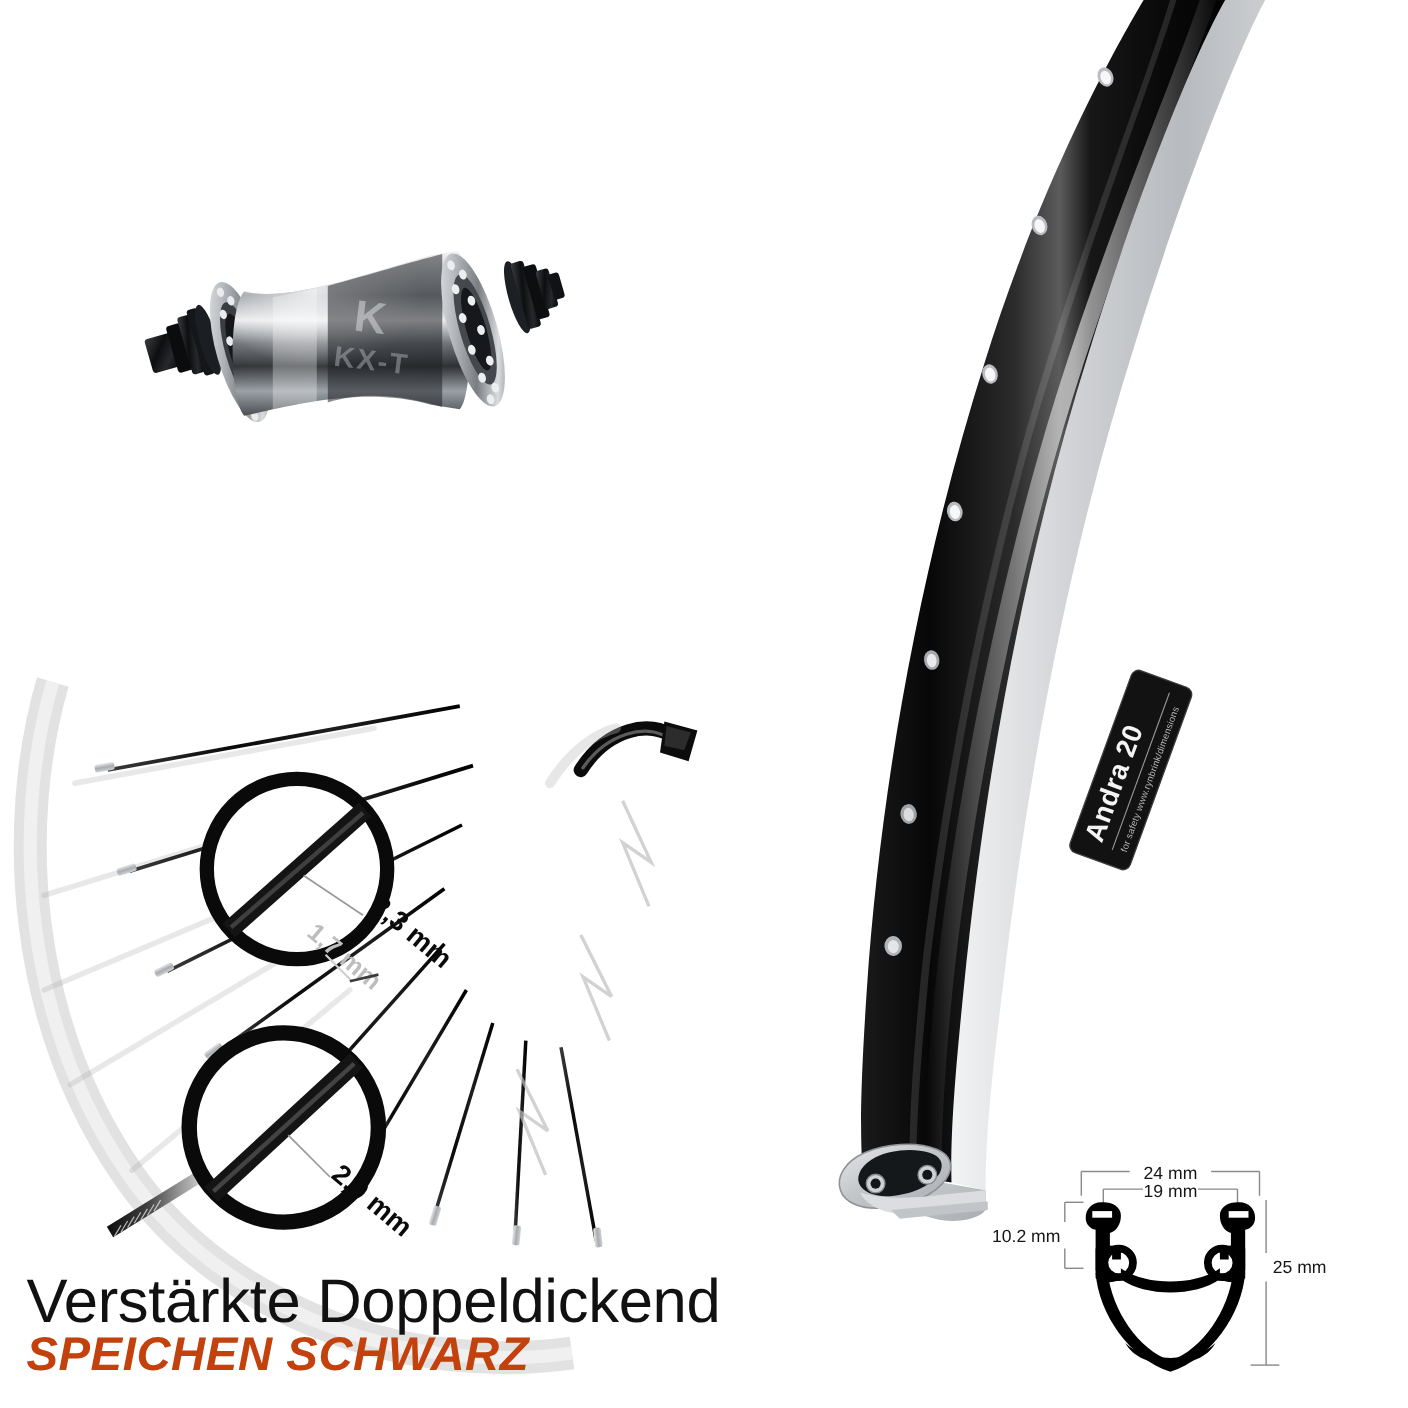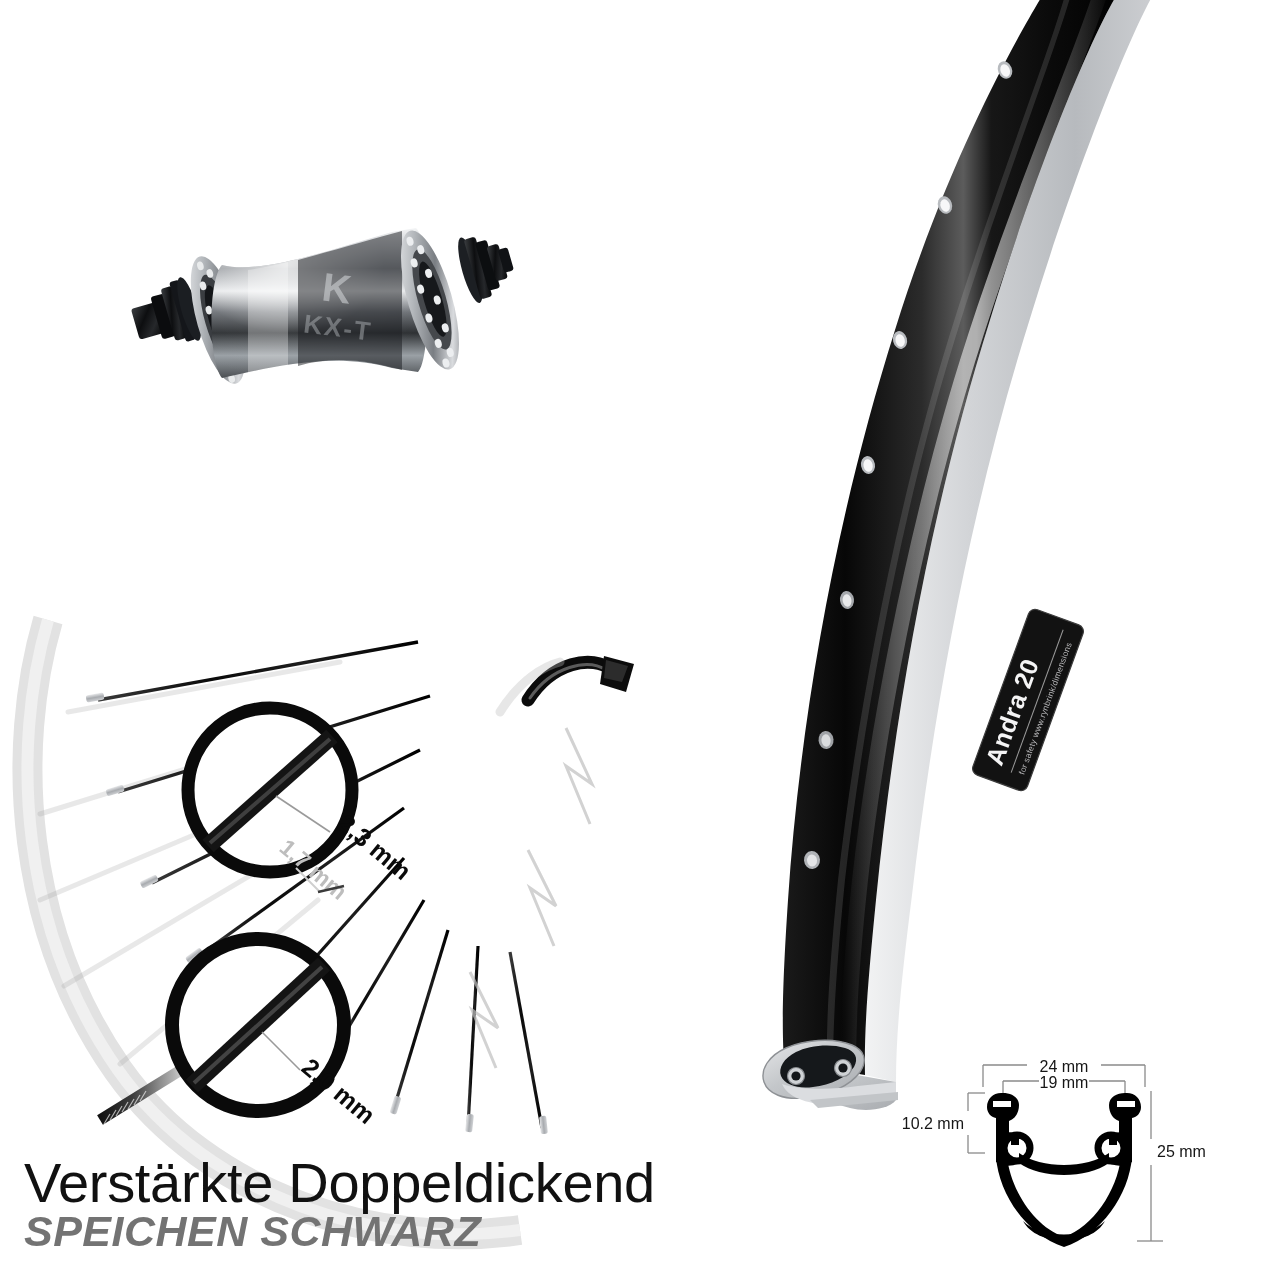--- a/index.html
+++ b/index.html
@@ -64,21 +64,21 @@
     font-weight: normal;
     color: #111111;
     letter-spacing: -0.3px;
     line-height: 46px;
     white-space: nowrap;
   }
   .caption-line2 {
     font-size: 43px;
     font-weight: bold;
     font-style: italic;
-    color: #737373;
+    color: #c2410c;
     letter-spacing: 0.5px;
     line-height: 50px;
     white-space: nowrap;
   }
 
   svg { display: block; overflow: visible; }
   .nowrap { white-space: nowrap; }
 </style>
 </head>
 <body>

